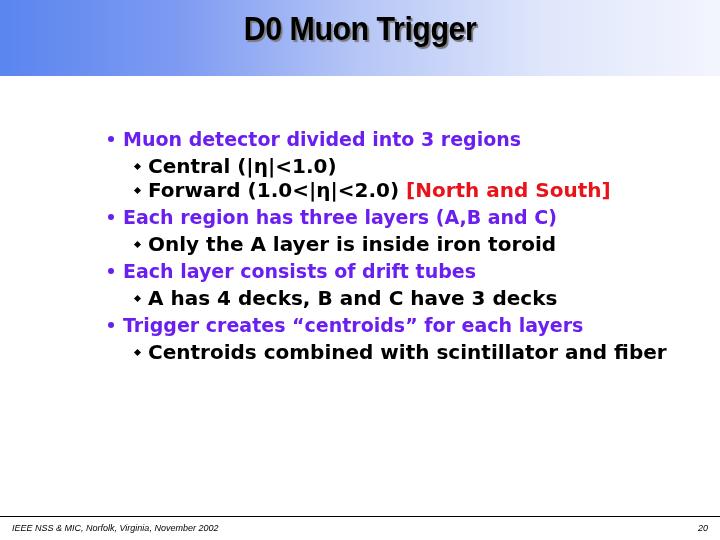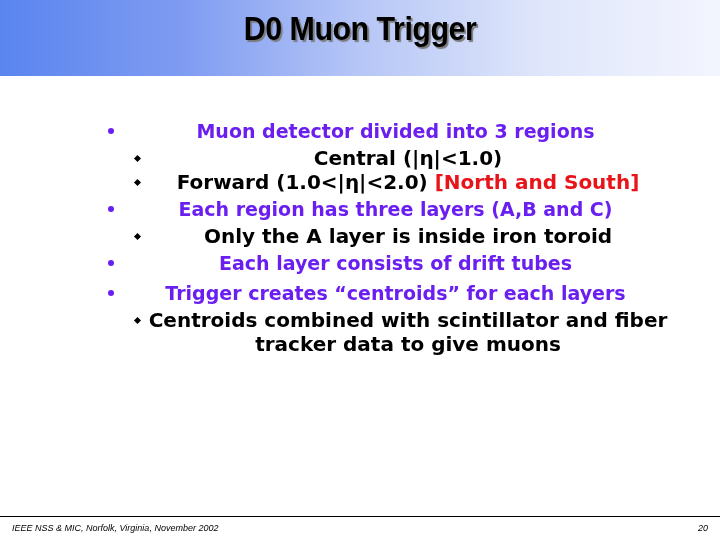--- a/index.html
+++ b/index.html
@@ -14,21 +14,21 @@
   }
   .title {
     position: absolute; left: 0; top: 10px; width: 720px; text-align: center;
     font-family: "Liberation Sans", sans-serif; font-weight: bold;
     font-size: 33px; color: #000;
     text-shadow: 2px 2px 1px #7a7a7a;
     letter-spacing: -0.5px;
     transform: scaleX(0.92);
   }
   .content {
-    position: absolute; left: 108px; top: 116px; width: 560px; text-align: center;
+    position: absolute; left: 108px; top: 124px; width: 560px;
   }
   .l1 {
     position: relative; padding-left: 15px;
     color: #6a1ff0; font-weight: bold; font-size: 19px;
     line-height: 30px; height: 30px;
     white-space: nowrap;
   }
   .l1 .bullet {
     position: absolute; left: 0; top: 12px;
     width: 6px; height: 6px; border-radius: 50%; background: #6a1ff0;
@@ -86,29 +86,30 @@
   </div>
   <div class="l2">
     <span class="bullet"></span>
     <span>Only the A layer is inside iron toroid</span>
   </div>
 
   <div class="l1">
     <span class="bullet"></span>
     <span>Each layer consists of drift tubes</span>
   </div>
+  <div class="l2">
+    <span class="bullet"></span>
+    <span>A has 4 decks, B and C have 3 decks</span>
+  </div>
 
   <div class="l1">
     <span class="bullet"></span>
     <span>Trigger creates “centroids” for each layers</span>
   </div>
   <div class="l2">
     <span class="bullet"></span>
     <span>Centroids combined with scintillator and fiber</span>
   </div>
-  <div class="l2">
-    <span>tracker data to give muons</span>
-  </div>
 </div>
 
 <div class="footer-line"></div>
 <div class="footer-left">IEEE NSS &amp; MIC, Norfolk, Virginia, November 2002</div>
 <div class="footer-right">20</div>
 
 </body></html>

